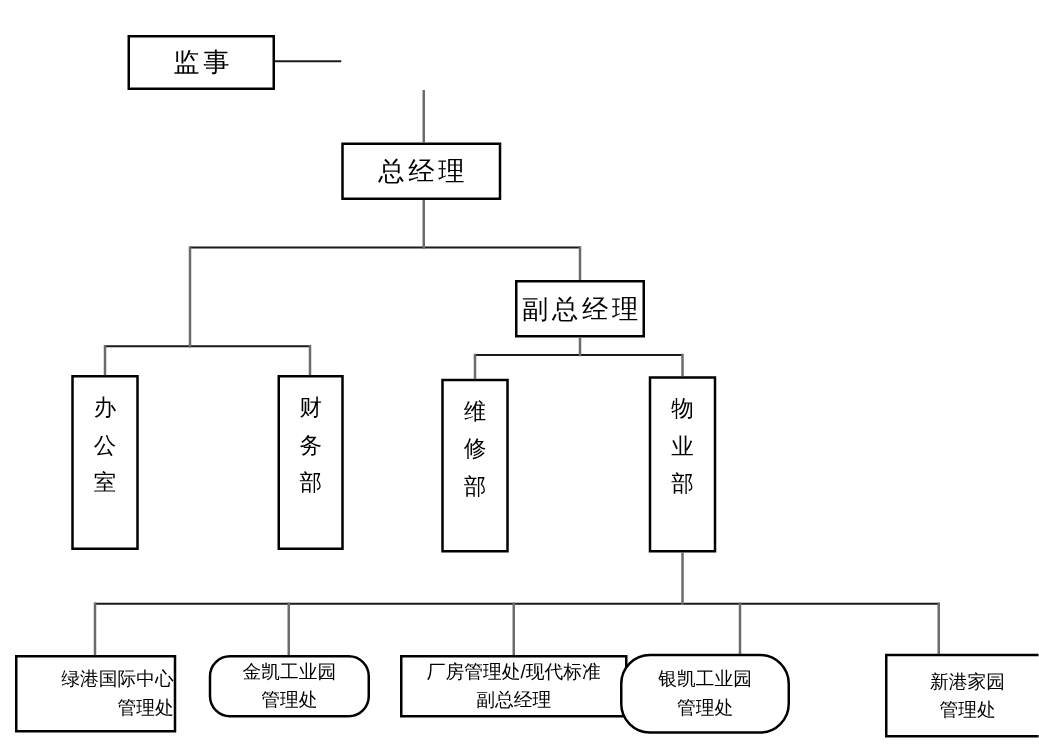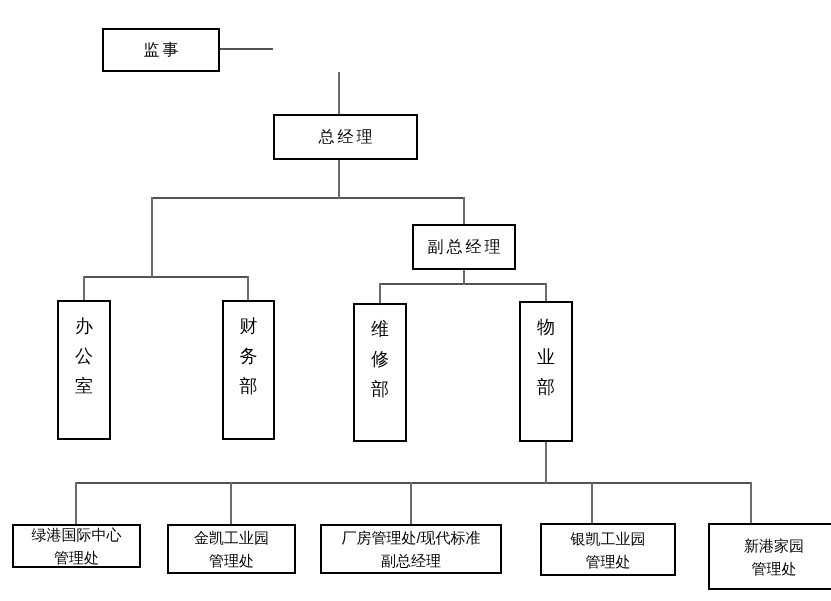--- a/index.html
+++ b/index.html
@@ -21,21 +21,21 @@
     position: absolute;
     box-sizing: border-box;
     border: 2px solid #000000;
     background: #ffffff;
     display: flex;
     align-items: center;
     justify-content: center;
     text-align: center;
   }
   .mgr {
-    font-size: 16px;
+    font-size: 21px;
     letter-spacing: 3px;
     padding-left: 3px; 
     white-space: nowrap;
   }
   .vbox {
     align-items: flex-start;
     justify-content: center;
     padding-top: 9px;
   }
   .vtext {
@@ -83,21 +83,21 @@
       <line x1="231" y1="482" x2="231" y2="525"></line>
       <line x1="411" y1="482" x2="411" y2="525"></line>
       <line x1="592" y1="482" x2="592" y2="524"></line>
       <line x1="751" y1="482" x2="751" y2="524"></line>
     </g>
   </svg>
 
   <div class="node mgr" style="left:102px; top:28px; width:118px; height:44px;">监事</div>
 
 
-  <div class="node mgr" style="left:273px; top:114px; width:145px; height:46px;text-align:right;">总经理</div>
+  <div class="node mgr" style="left:273px; top:114px; width:128px; height:46px;text-align:right;">总经理</div>
 
   <div class="node mgr" style="left:412px; top:224px; width:104px; height:46px;">副总经理</div>
 
   <div class="node vbox" style="left:57px; top:300px; width:54px; height:140px;">
     <div class="vtext">
         <div>办</div>
         <div>公</div>
         <div>室</div>
       </div>
   </div>
@@ -119,36 +119,36 @@
   </div>
 
   <div class="node vbox" style="left:519px; top:301px; width:54px; height:141px;">
     <div class="vtext">
         <div>物</div>
         <div>业</div>
         <div>部</div>
       </div>
   </div>
 
-  <div class="node leaf" style="left:12px; top:524px; width:129px; height:44px;">
+  <div class="node leaf" style="left:12px; top:524px; width:129px; height:62px;align-items:flex-end;">
     <div>绿港国际中心</div>
     <div>管理处</div>
   </div>
 
-  <div class="node leaf" style="left:167px; top:524px; width:129px; height:50px;">
+  <div class="node leaf" style="left:167px; top:524px; width:129px; height:50px;border-radius:17px;">
     <div>金凯工业园</div>
     <div>管理处</div>
   </div>
 
   <div class="node leaf" style="left:320px; top:524px; width:182px; height:50px;">
     <div>厂房管理处/现代标准</div>
     <div>副总经理</div>
   </div>
 
-  <div class="node leaf" style="left:540px; top:523px; width:136px; height:53px;">
+  <div class="node leaf" style="left:496px; top:523px; width:136px; height:64px;border-radius:24px;">
     <div>银凯工业园</div>
     <div>管理处</div>
   </div>
 
   <div class="node leaf" style="left:662px; top:523px; width:132px; height:67px;margin-left:46px;">
     <div>新港家园</div>
     <div>管理处</div>
   </div>
 
 </div>

